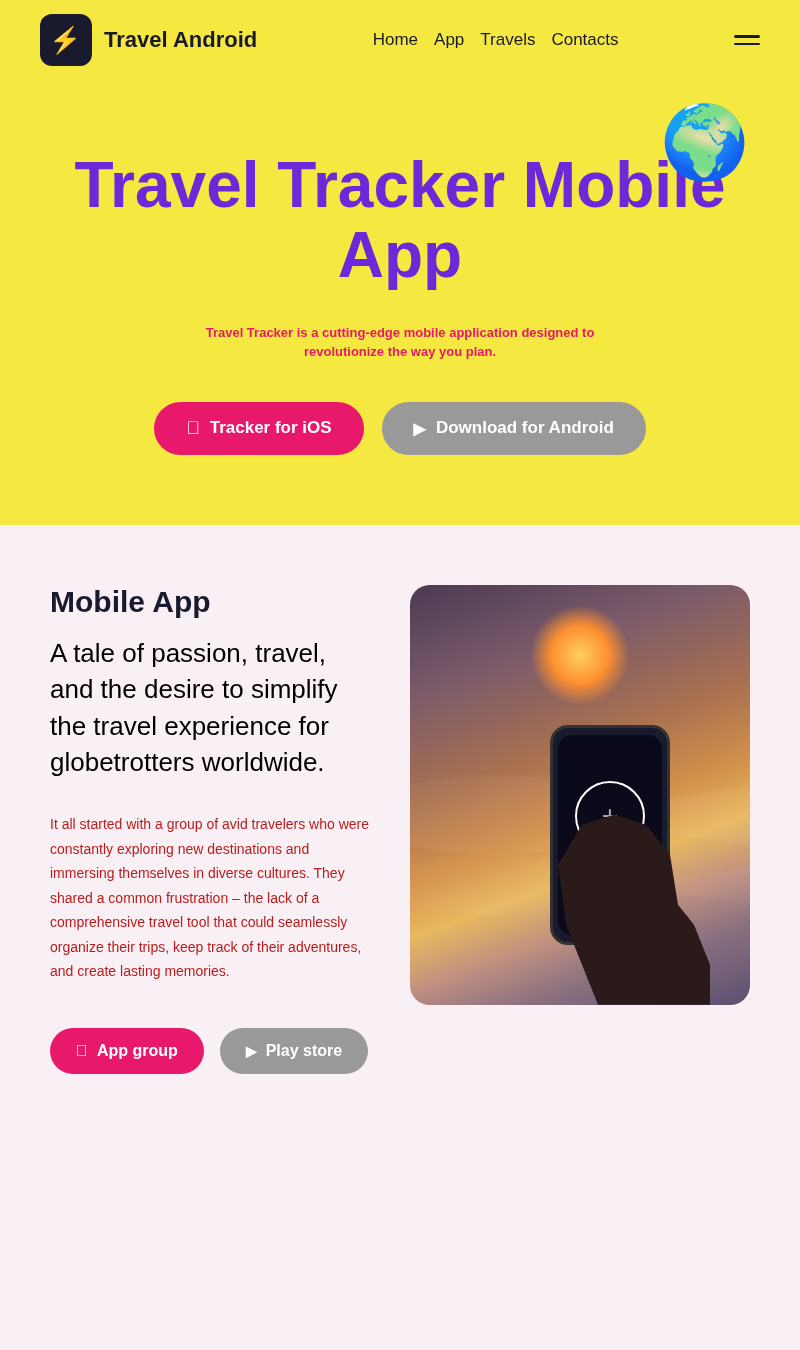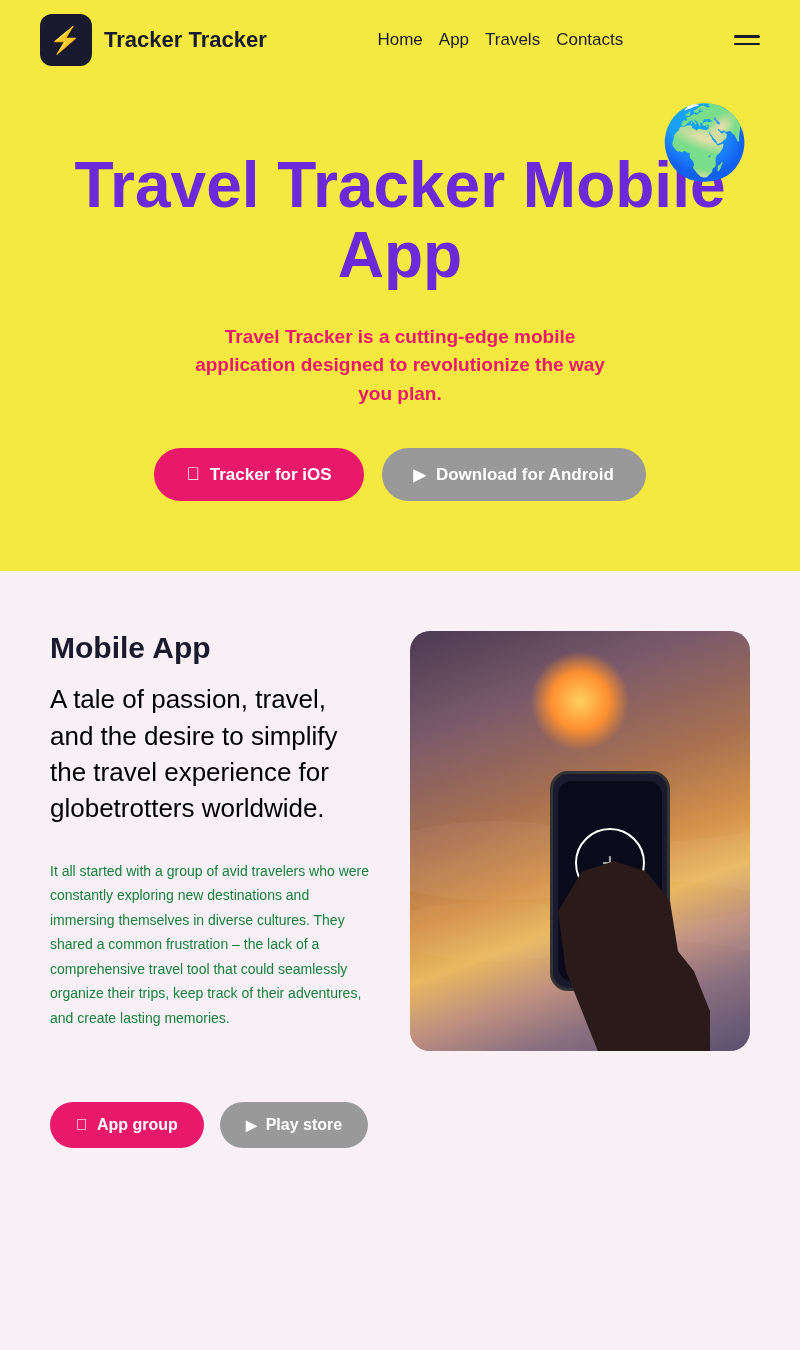--- a/index.html
+++ b/index.html
@@ -85,21 +85,21 @@
     }
     .hero-title {
       font-size: 64px;
       font-weight: 900;
       color: #6d28d9;
       line-height: 1.1;
       margin: 40px auto 0;
       max-width: 680px;
     }
     .hero-subtitle {
-      font-size: 19px;
+      font-size: 13px;
       font-weight: 700;
       color: #e8186a;
       margin: 32px auto 0;
       max-width: 440px;
       line-height: 1.5;
     }
     .hero-buttons {
       display: flex;
       gap: 18px;
       justify-content: center;
@@ -152,23 +152,23 @@
     }
     .app-tagline {
       font-size: 26px;
       font-weight: 400;
       color: #000000;
       line-height: 1.4;
       margin-bottom: 32px;
     }
     .app-description {
       font-size: 14px;
-      color: #15803d;
+      color: #b91c1c;
       line-height: 1.75;
-      margin-bottom: 72px;
+      margin-bottom: 44px;
     }
     .app-store-buttons {
       display: flex;
       gap: 16px;
       flex-wrap: wrap;
     }
     .btn-appstore {
       background: #e8186a;
       color: #fff;
       border: none;
@@ -301,21 +301,21 @@
     }
   </style>
 </head>
 <body>
 
 <nav>
   <div class="logo-wrap">
     <div class="logo-icon">
       <span>⚡</span>
     </div>
-    <span class="logo-text">Tracker Tracker</span>
+    <span class="logo-text">Travel Android</span>
   </div>
 
   <ul class="nav-links">
     <li><a href="#">Home</a></li>
     <li><a href="#">App</a></li>
     <li><a href="#">Travels</a></li>
     <li><a href="#">Contacts</a></li>
   </ul>
 
   <div class="hamburger">

